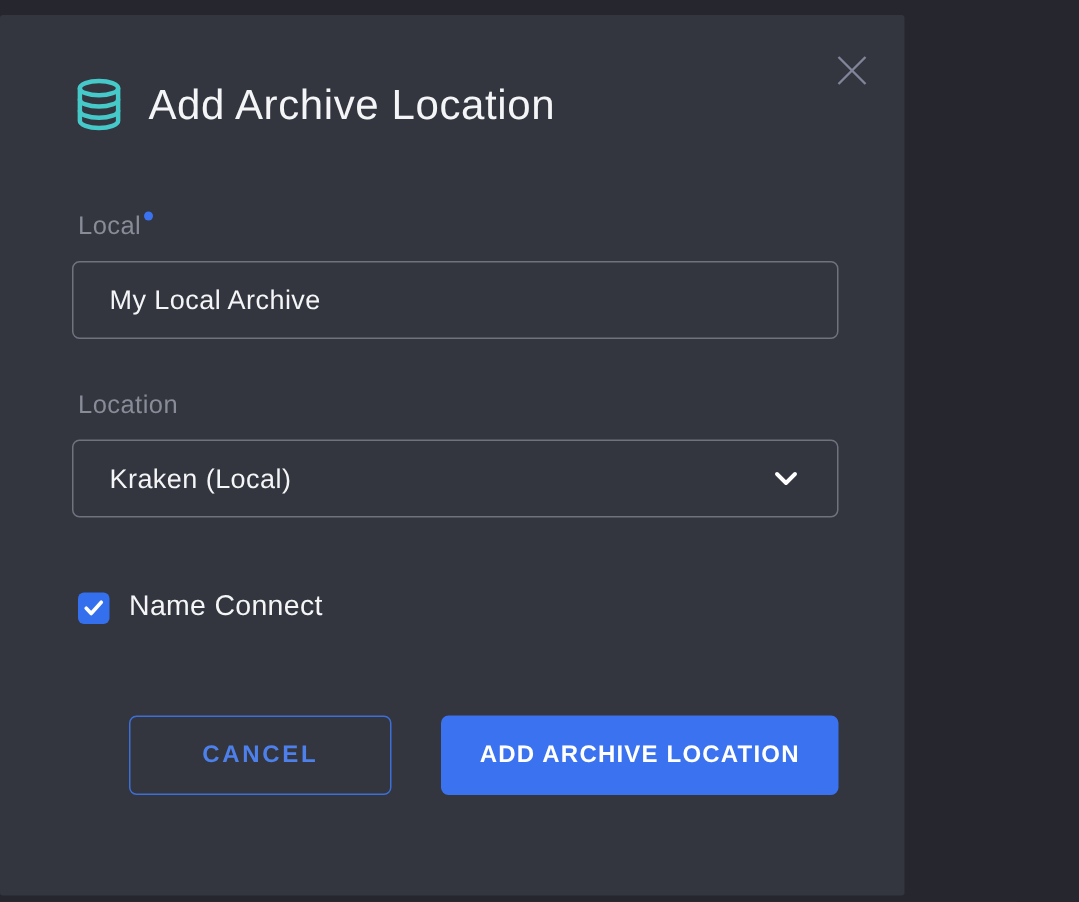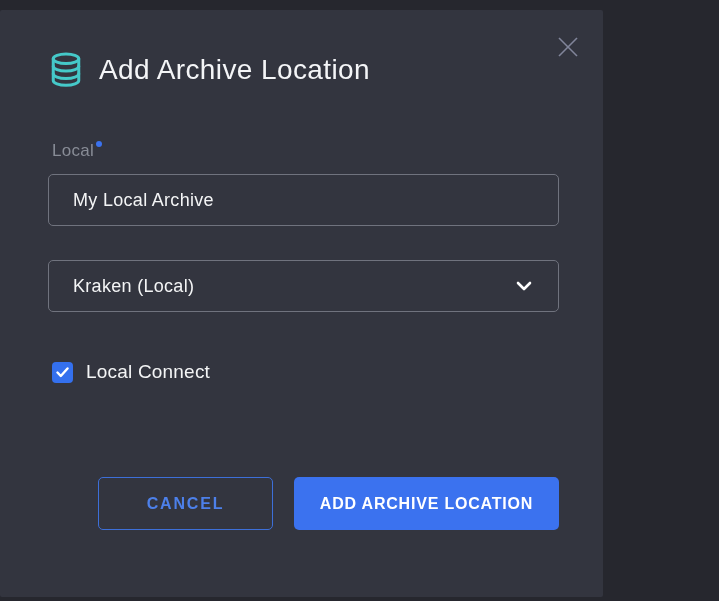--- a/index.html
+++ b/index.html
@@ -107,25 +107,25 @@
     display: flex; align-items: center; justify-content: center;
     flex: none;
   }
   .checkbox svg { display: block; }
   .checkbox-label {
     color: #f4f5f6;
     font-size: 19px;
     letter-spacing: 0.2px;
   }
   .button-row {
-    margin-top: 94px;
+    margin-top: 61px;
     display: flex;
     justify-content: flex-end;
     align-items: center;
-    gap: 21px;
+    gap: 33px;
   }
   .btn {
     height: 53px;
     border-radius: 5px;
     font-family: "Liberation Sans", sans-serif;
     font-size: 16px;
     font-weight: bold;
     cursor: pointer;
     display: flex; align-items: center; justify-content: center;
   }
@@ -171,39 +171,40 @@
       </span>
       <h1 class="title">Add Archive Location</h1>
     </div>
 
     <div class="field-group1">
       <label class="field-label"><span>Local</span><span class="required-dot"></span></label>
       <input class="text-input" type="text" value="My Local Archive" style="">
     </div>
 
     <div class="field-group2">
+      <label class="field-label">Location</label>
       <div class="select-box">
         <span class="select-value">Kraken (Local)</span>
         <span class="chevron-icon">
           <svg width="16" height="10" viewBox="0 0 16 10" fill="none" stroke="#ffffff" stroke-width="2.6" stroke-linecap="round" stroke-linejoin="round">
             <polyline points="2,2 8,8 14,2"></polyline>
           </svg>
         </span>
       </div>
     </div>
 
     <div class="checkbox-row" aria-checked="true">
       <span class="checkbox">
         <span>
           <svg width="13" height="11" viewBox="0 0 13 11" fill="none" stroke="#ffffff" stroke-width="2.4" stroke-linecap="round" stroke-linejoin="round">
             <polyline points="1.5,5.5 4.8,9 11.5,1.5"></polyline>
           </svg>
         </span>
       </span>
-      <span class="checkbox-label">Local Connect</span>
+      <span class="checkbox-label">Name Connect</span>
     </div>
 
     <div class="button-row">
       <button class="btn btn-cancel">CANCEL</button>
       <button class="btn btn-primary">ADD ARCHIVE LOCATION</button>
     </div>
 
   </div>
 </div>
 

